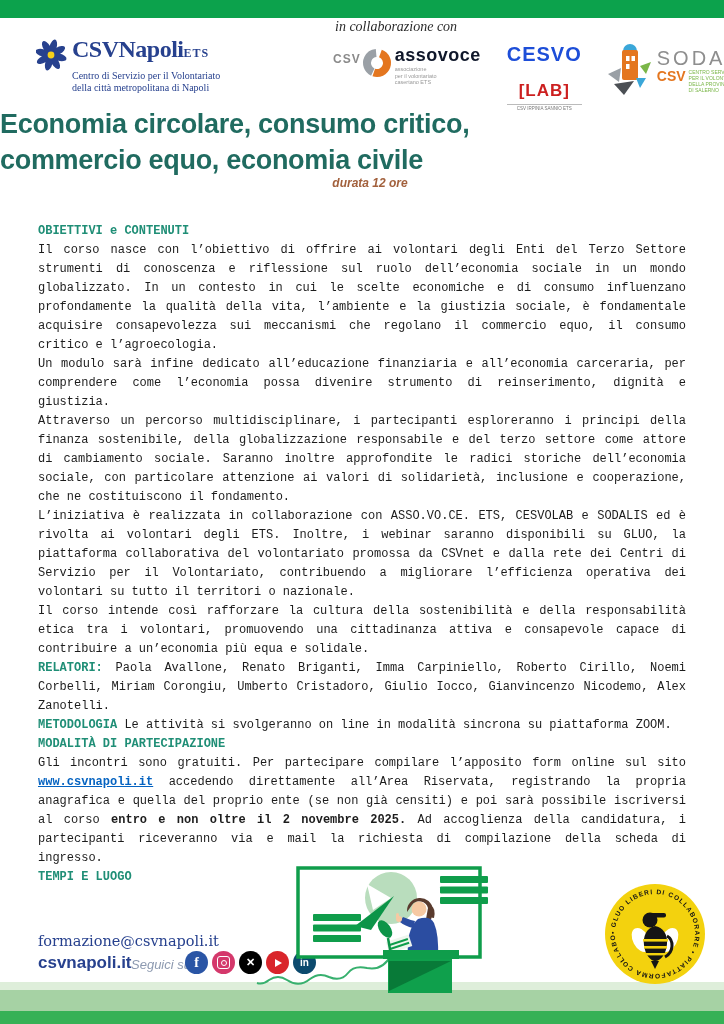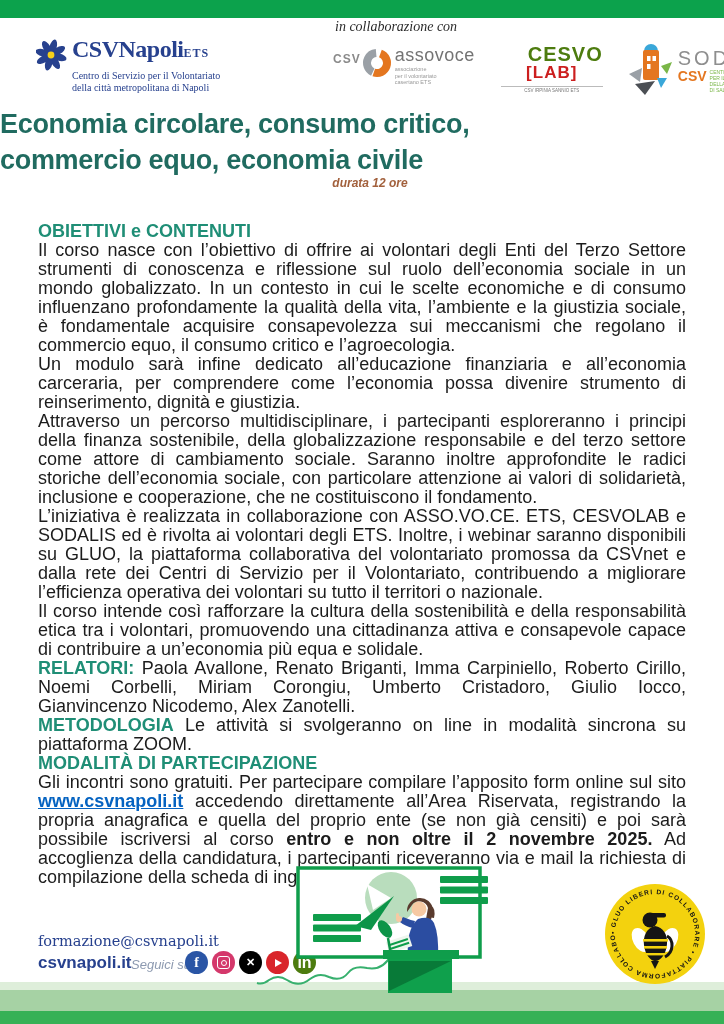--- a/index.html
+++ b/index.html
@@ -15,42 +15,42 @@
               font-size:24px;line-height:26px;letter-spacing:-0.5px;}
   .brand-name .ets{font-size:12px;letter-spacing:1px;}
   .brand-tag{font-family:"Liberation Serif",serif;font-weight:normal;color:#27418e;
              font-size:10px;line-height:12px;margin-top:4px;white-space:pre-line;}
   .collab{position:absolute;left:335px;top:19px;font-family:"Liberation Serif",serif;
           font-style:italic;font-size:14px;color:#2b2b2b;}
   .partners{position:absolute;left:333px;top:42px;display:flex;align-items:flex-start;}
   .assovoce{display:flex;align-items:flex-start;}
   .assovoce .csv-pre{color:#8a8a8a;font-size:12px;font-weight:bold;letter-spacing:1px;margin-top:10px;}
   .assovoce .av-col{margin-left:2px;margin-top:4px;}
-  .assovoce .av-name{color:#737373;font-size:18px;font-weight:normal;letter-spacing:0.5px;line-height:18px;}
+  .assovoce .av-name{color:#0f172a;font-size:18px;font-weight:bold;letter-spacing:0.5px;line-height:18px;}
   .assovoce .av-tag{color:#999;font-size:5.5px;line-height:6.5px;margin-top:2px;white-space:pre-line;}
   .cesvo{margin-left:26px;text-align:center;margin-top:2px;}
-  .cesvo .c1{font-size:20px;font-weight:900;color:#4d7c0f;letter-spacing:1px;line-height:20px;margin-left:27px;}
-  .cesvo .c2{font-size:17px;font-weight:900;color:#cc1f1f;letter-spacing:1px;line-height:18px;}
+  .cesvo .c1{font-size:20px;font-weight:900;color:#1d4ed8;letter-spacing:1px;line-height:20px;}
+  .cesvo .c2{font-size:17px;font-weight:900;color:#cc1f1f;letter-spacing:1px;line-height:18px;margin-top:18px;}
   .cesvo .c3{font-size:4.5px;color:#777;margin-top:4px;border-top:1px solid #bbb;padding-top:1px;}
   .sodalis{margin-left:24px;display:flex;align-items:flex-start;}
   .sodalis .so-col{margin-left:5px;margin-top:6px;}
   .sodalis .so-name{color:#8e8e8e;font-size:20px;letter-spacing:3px;line-height:20px;}
   .sodalis .so-row{display:flex;align-items:flex-start;margin-top:1px;}
   .sodalis .so-csv{color:#e4761f;font-weight:bold;font-size:14px;line-height:14px;}
   .sodalis .so-tag{color:#7ab648;font-size:5px;line-height:6px;margin-left:3px;white-space:pre-line;}
 
   
   .title{position:absolute;left:0;top:106px;width:724px;text-align:left;
          color:#206b60;font-weight:bold;font-size:27px;line-height:36px;letter-spacing:-0.3px;}
   .durata{position:absolute;left:0;top:176px;width:724px;text-align:center;
           color:#a2603c;font-weight:bold;font-style:italic;font-size:12px;padding-left:8px;}
 
   
   .body{position:absolute;left:38px;top:222px;width:648px;color:#1c1c1c;
-        font-size:18px;line-height:19px;text-align:justify;}
+        font-size:12px;line-height:19px;text-align:justify;font-family:Liberation Mono, monospace;}
   .body p{margin:0;}
   .green{color:#1f8e76;font-weight:bold;}
   .sect{margin-top:19px;}
   .link{color:#0563c1;font-weight:bold;text-decoration:underline;cursor:pointer;}
   .bold{font-weight:bold;}
 
   
   .email{position:absolute;left:38px;top:933px;font-family:"DejaVu Serif",serif;
          font-size:14.5px;color:#27418e;}
   .site{position:absolute;left:38px;top:953px;font-size:17px;font-weight:bold;color:#27418e;}
@@ -60,21 +60,21 @@
        align-items:center;justify-content:center;color:#fff;}
   .sic.fb{background:#2a55a5;font-weight:bold;font-size:14px;font-family:"Liberation Serif",serif;}
   .sic.ig{background:#d4386b;}
   .ig-box{width:11px;height:11px;border:1.6px solid #fff;border-radius:3px;display:flex;
           align-items:center;justify-content:center;}
   .ig-dot{width:4px;height:4px;border:1.4px solid #fff;border-radius:50%;}
   .sic.xx{background:#000;font-weight:bold;font-size:11px;}
   .sic.yt{background:#d9252b;}
   .yt-play{width:0;height:0;border-left:7px solid #fff;border-top:4.5px solid transparent;
            border-bottom:4.5px solid transparent;margin-left:2px;}
-  .sic.li{background:#4d7c0f;font-weight:bold;font-size:16px;}
+  .sic.li{background:#0c4a6e;font-weight:bold;font-size:10px;}
 
   
   .band1{position:absolute;left:0;top:982px;width:724px;height:8px;background:#deeeda;}
   .band2{position:absolute;left:0;top:990px;width:724px;height:21px;background:#a6d2a4;}
   .band3{position:absolute;left:0;top:1011px;width:724px;height:13px;background:#36b156;}
   .illu{position:absolute;left:195px;top:862px;z-index:3;}
   .gluo{position:absolute;left:599px;top:878px;z-index:3;}
 </style>
 </head>
 <body>
@@ -169,20 +169,21 @@
     <p>L’iniziativa è realizzata in collaborazione con ASSO.VO.CE. ETS, CESVOLAB e SODALIS ed è rivolta ai volontari degli ETS. Inoltre, i webinar saranno disponibili su GLUO, la piattaforma collaborativa del volontariato promossa da CSVnet e dalla rete dei Centri di Servizio per il Volontariato, contribuendo a migliorare l’efficienza operativa dei volontari su tutto il territori o nazionale.</p>
     <p>Il corso intende così rafforzare la cultura della sostenibilità e della responsabilità etica tra i volontari, promuovendo una cittadinanza attiva e consapevole capace di contribuire a un’economia più equa e solidale.</p>
 
     <p class="sect"><span class="green">RELATORI:</span><span> Paola Avallone, Renato Briganti, Imma Carpiniello, Roberto Cirillo, Noemi Corbelli, Miriam Corongiu, Umberto Cristadoro, Giulio Iocco, Gianvincenzo Nicodemo, Alex Zanotelli.</span></p>
 
     <p class="sect"><span class="green">METODOLOGIA</span><span> Le attività si svolgeranno on line in modalità sincrona su piattaforma ZOOM.</span></p>
 
     <p class="sect green">MODALITÀ DI PARTECIPAZIONE</p>
     <p><span>Gli incontri sono gratuiti. Per partecipare compilare l’apposito form online sul sito </span><span class="link">www.csvnapoli.it</span><span> accedendo direttamente all’Area Riservata, registrando la propria anagrafica e quella del proprio ente (se non già censiti) e poi sarà possibile iscriversi al corso </span><span class="bold">entro e non oltre il 2 novembre 2025.</span><span> Ad accoglienza della candidatura, i partecipanti riceveranno via e mail la richiesta di compilazione della scheda di ingresso.</span></p>
 
+    <p class="sect green">TEMPI E LUOGO</p>
   </div>
 
   <div class="band1"></div>
   <div class="band2"></div>
   <div class="band3"></div>
 
   <svg class="illu" width="330" height="150" viewBox="0 0 330 150">
 
     <rect x="103" y="6" width="182" height="89" fill="#ffffff" stroke="#0f9d4b" stroke-width="3.5"></rect>
 

